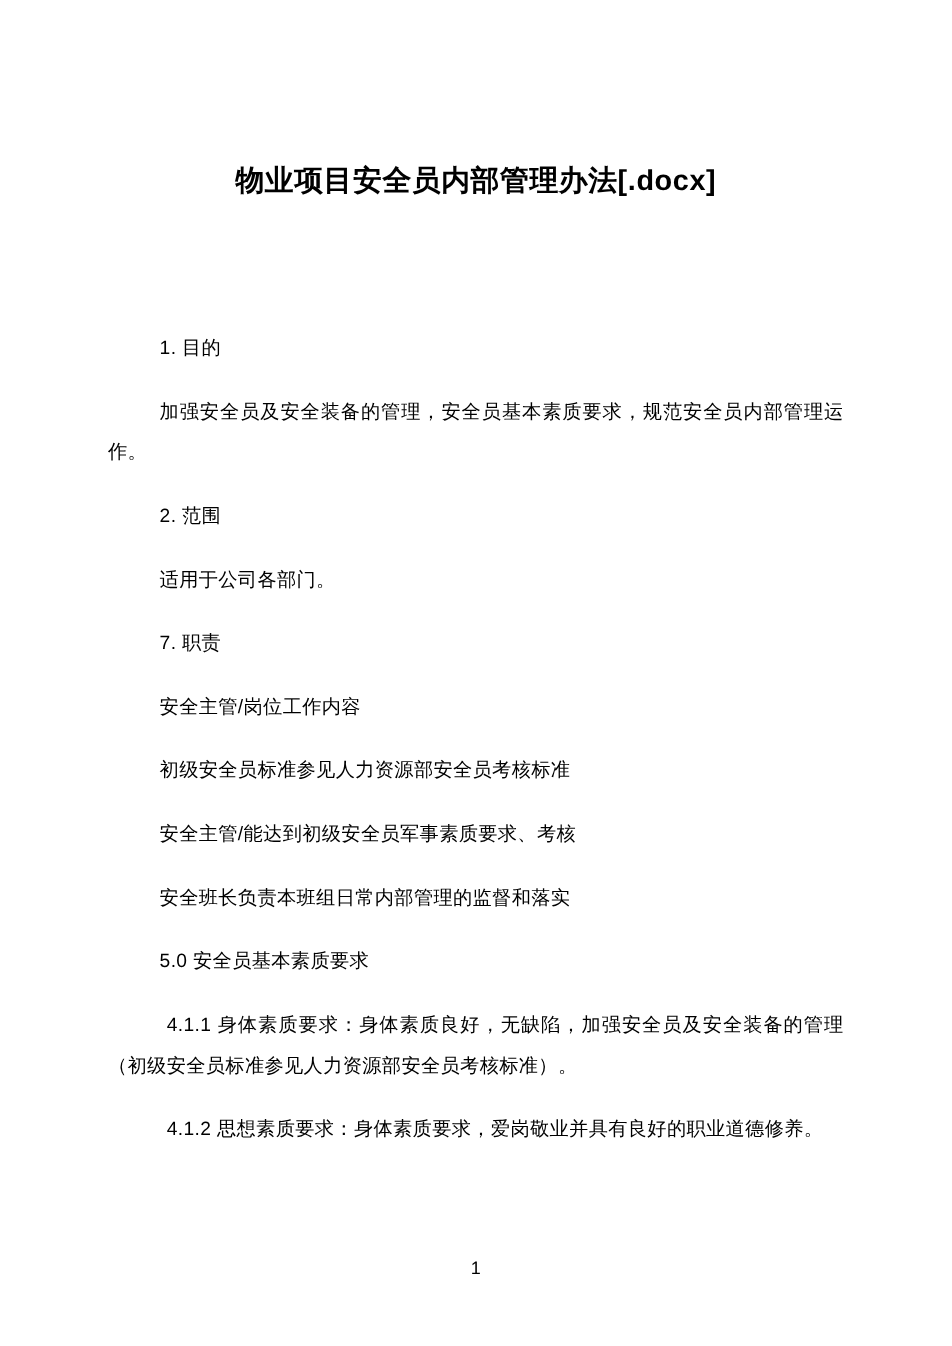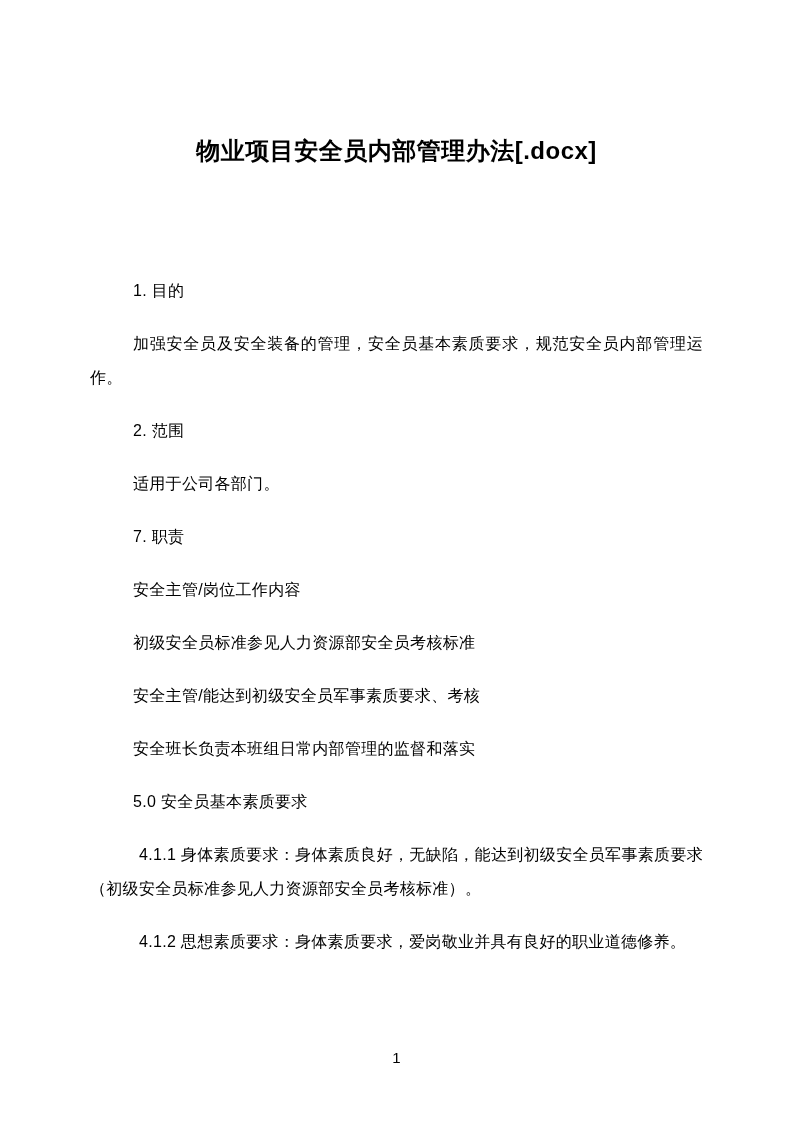--- a/index.html
+++ b/index.html
@@ -63,17 +63,17 @@
   <p class="para">1. 目的</p>
   <p class="para">加强安全员及安全装备的管理，安全员基本素质要求，规范安全员内部管理运作。</p>
   <p class="para">2. 范围</p>
   <p class="para">适用于公司各部门。</p>
   <p class="para">7. 职责</p>
   <p class="para">安全主管/岗位工作内容</p>
   <p class="para">初级安全员标准参见人力资源部安全员考核标准</p>
   <p class="para">安全主管/能达到初级安全员军事素质要求、考核</p>
   <p class="para">安全班长负责本班组日常内部管理的监督和落实</p>
   <p class="para">5.0 安全员基本素质要求</p>
-  <p class="para indent-lg">4.1.1 身体素质要求：身体素质良好，无缺陷，能达到初级安全员军事素质要求（初级安全员标准参见人力资源部安全员考核标准）。</p>
+  <p class="para indent-lg">4.1.1 身体素质要求：身体素质良好，无缺陷，加强安全员及安全装备的管理（初级安全员标准参见人力资源部安全员考核标准）。</p>
   <p class="para indent-lg">4.1.2 思想素质要求：身体素质要求，爱岗敬业并具有良好的职业道德修养。</p>
 </div>
 
 <div class="page-footer">1</div>
 
 </body></html>

